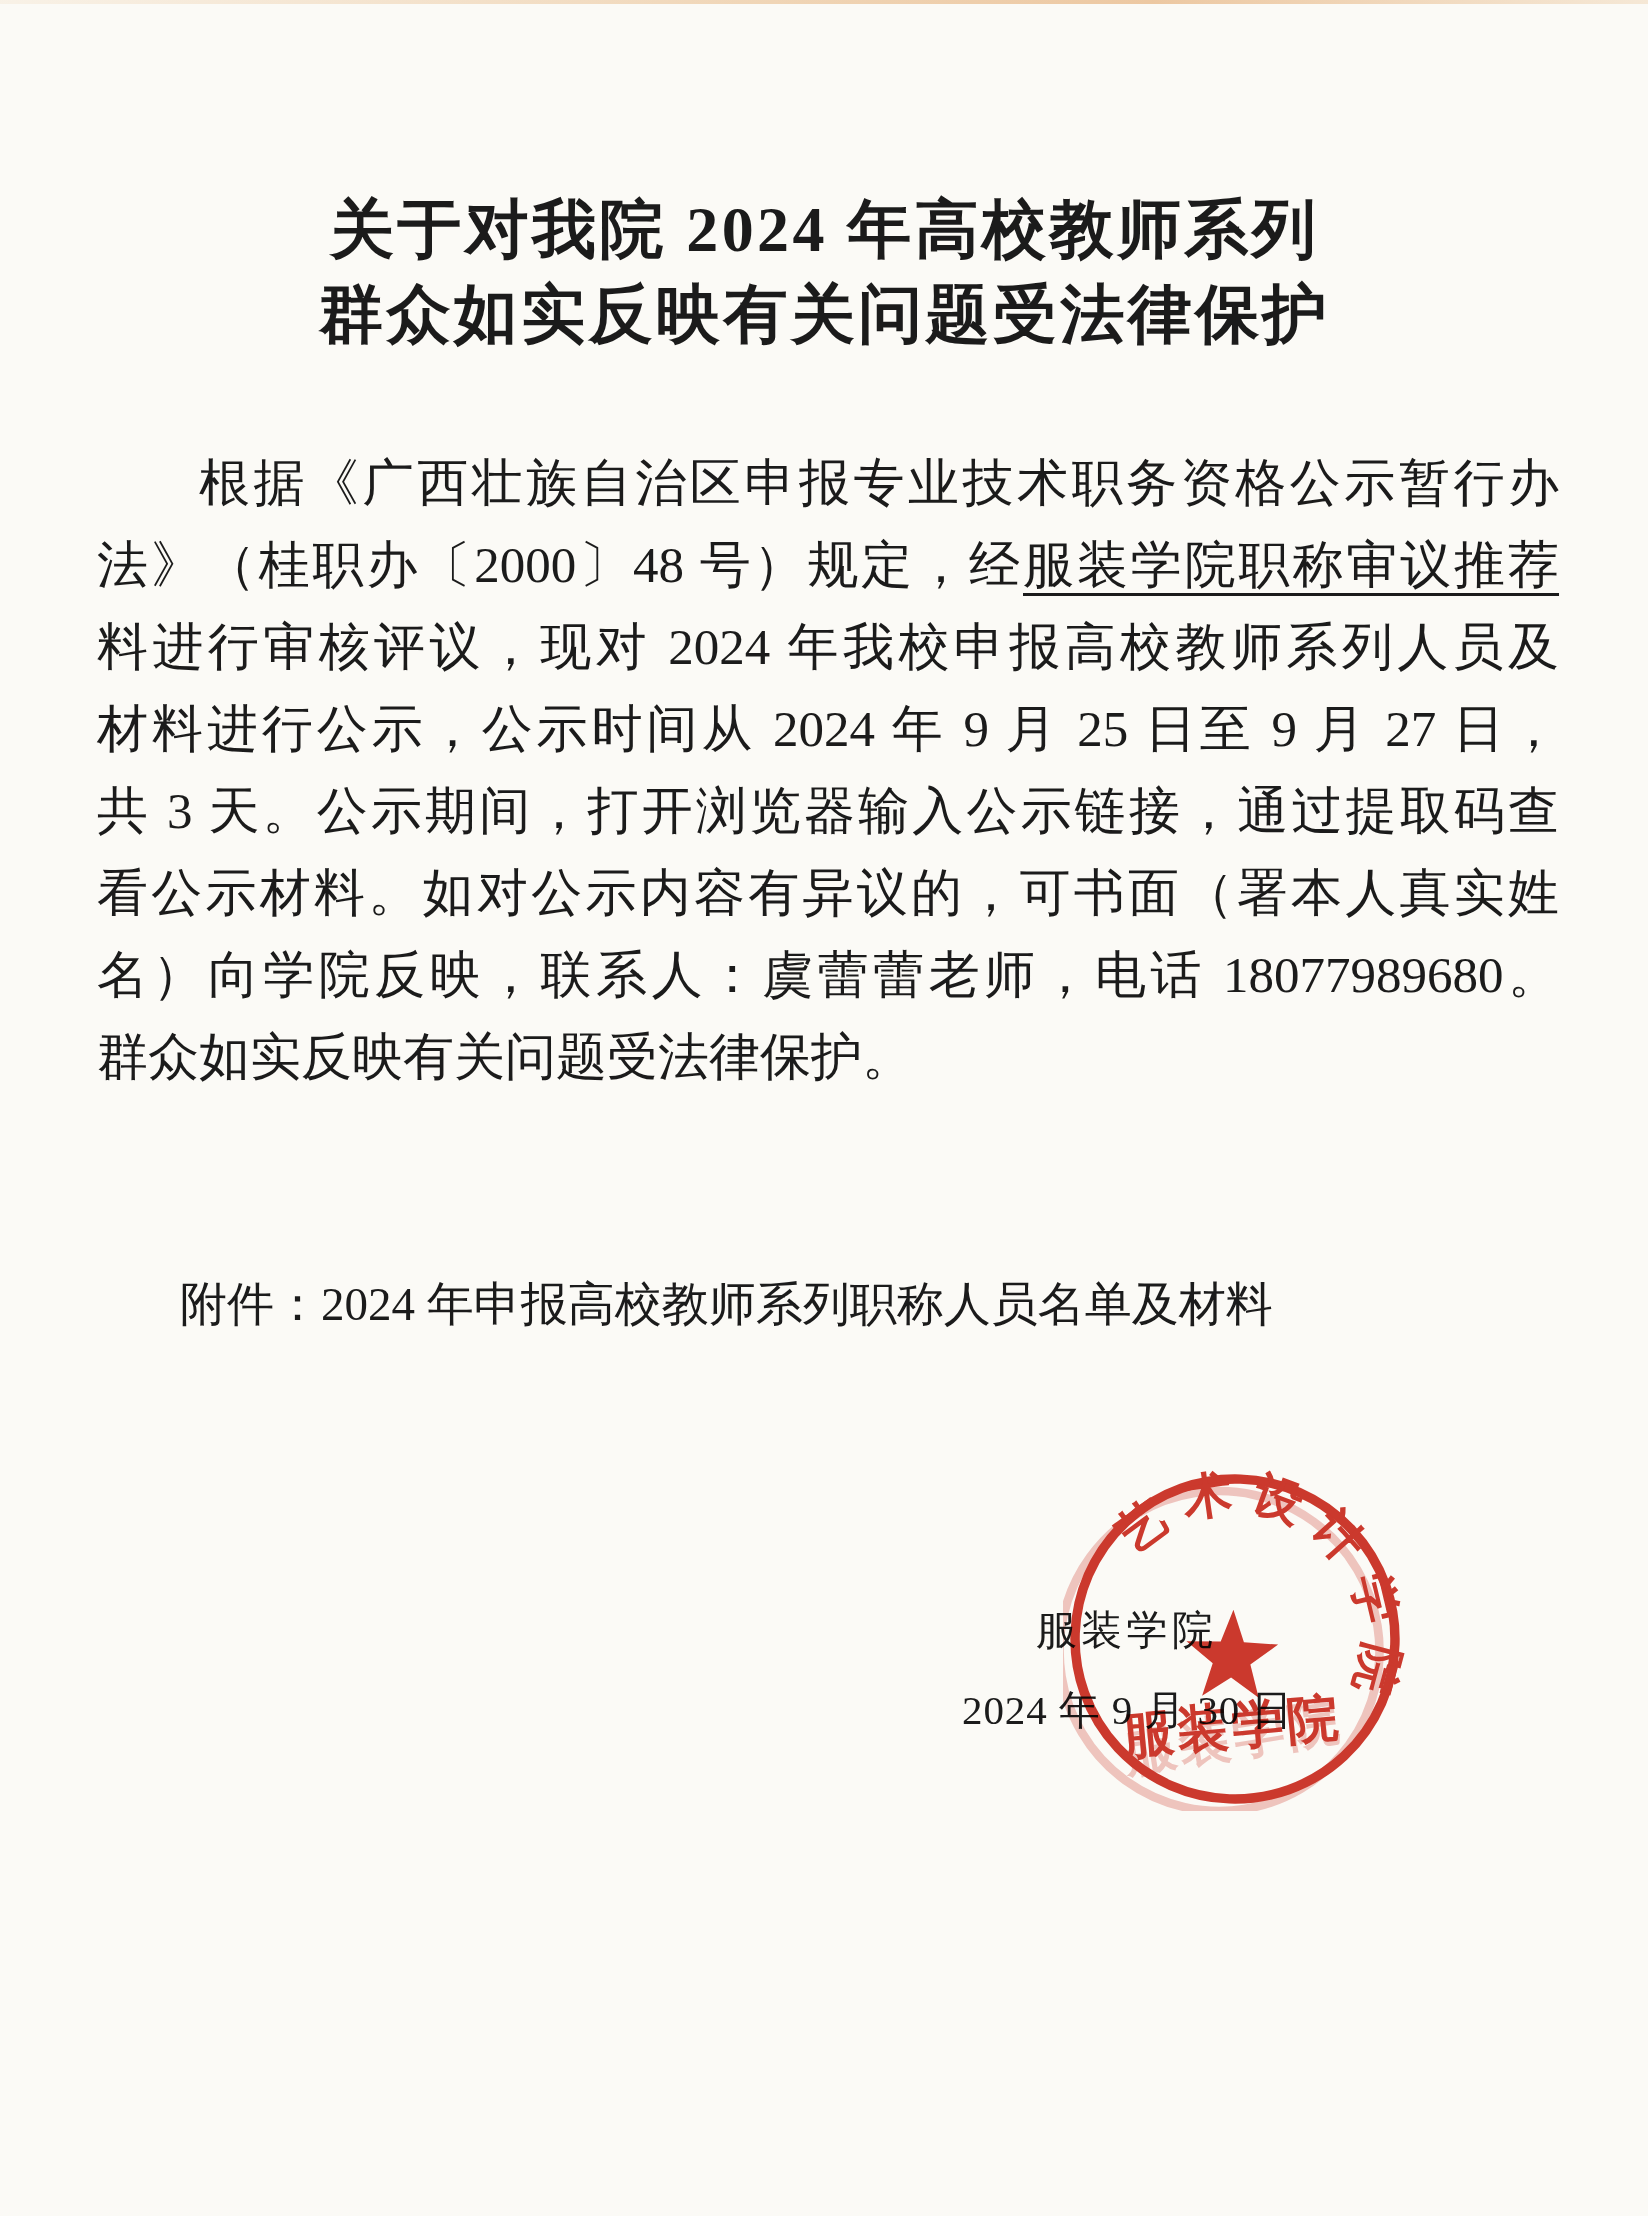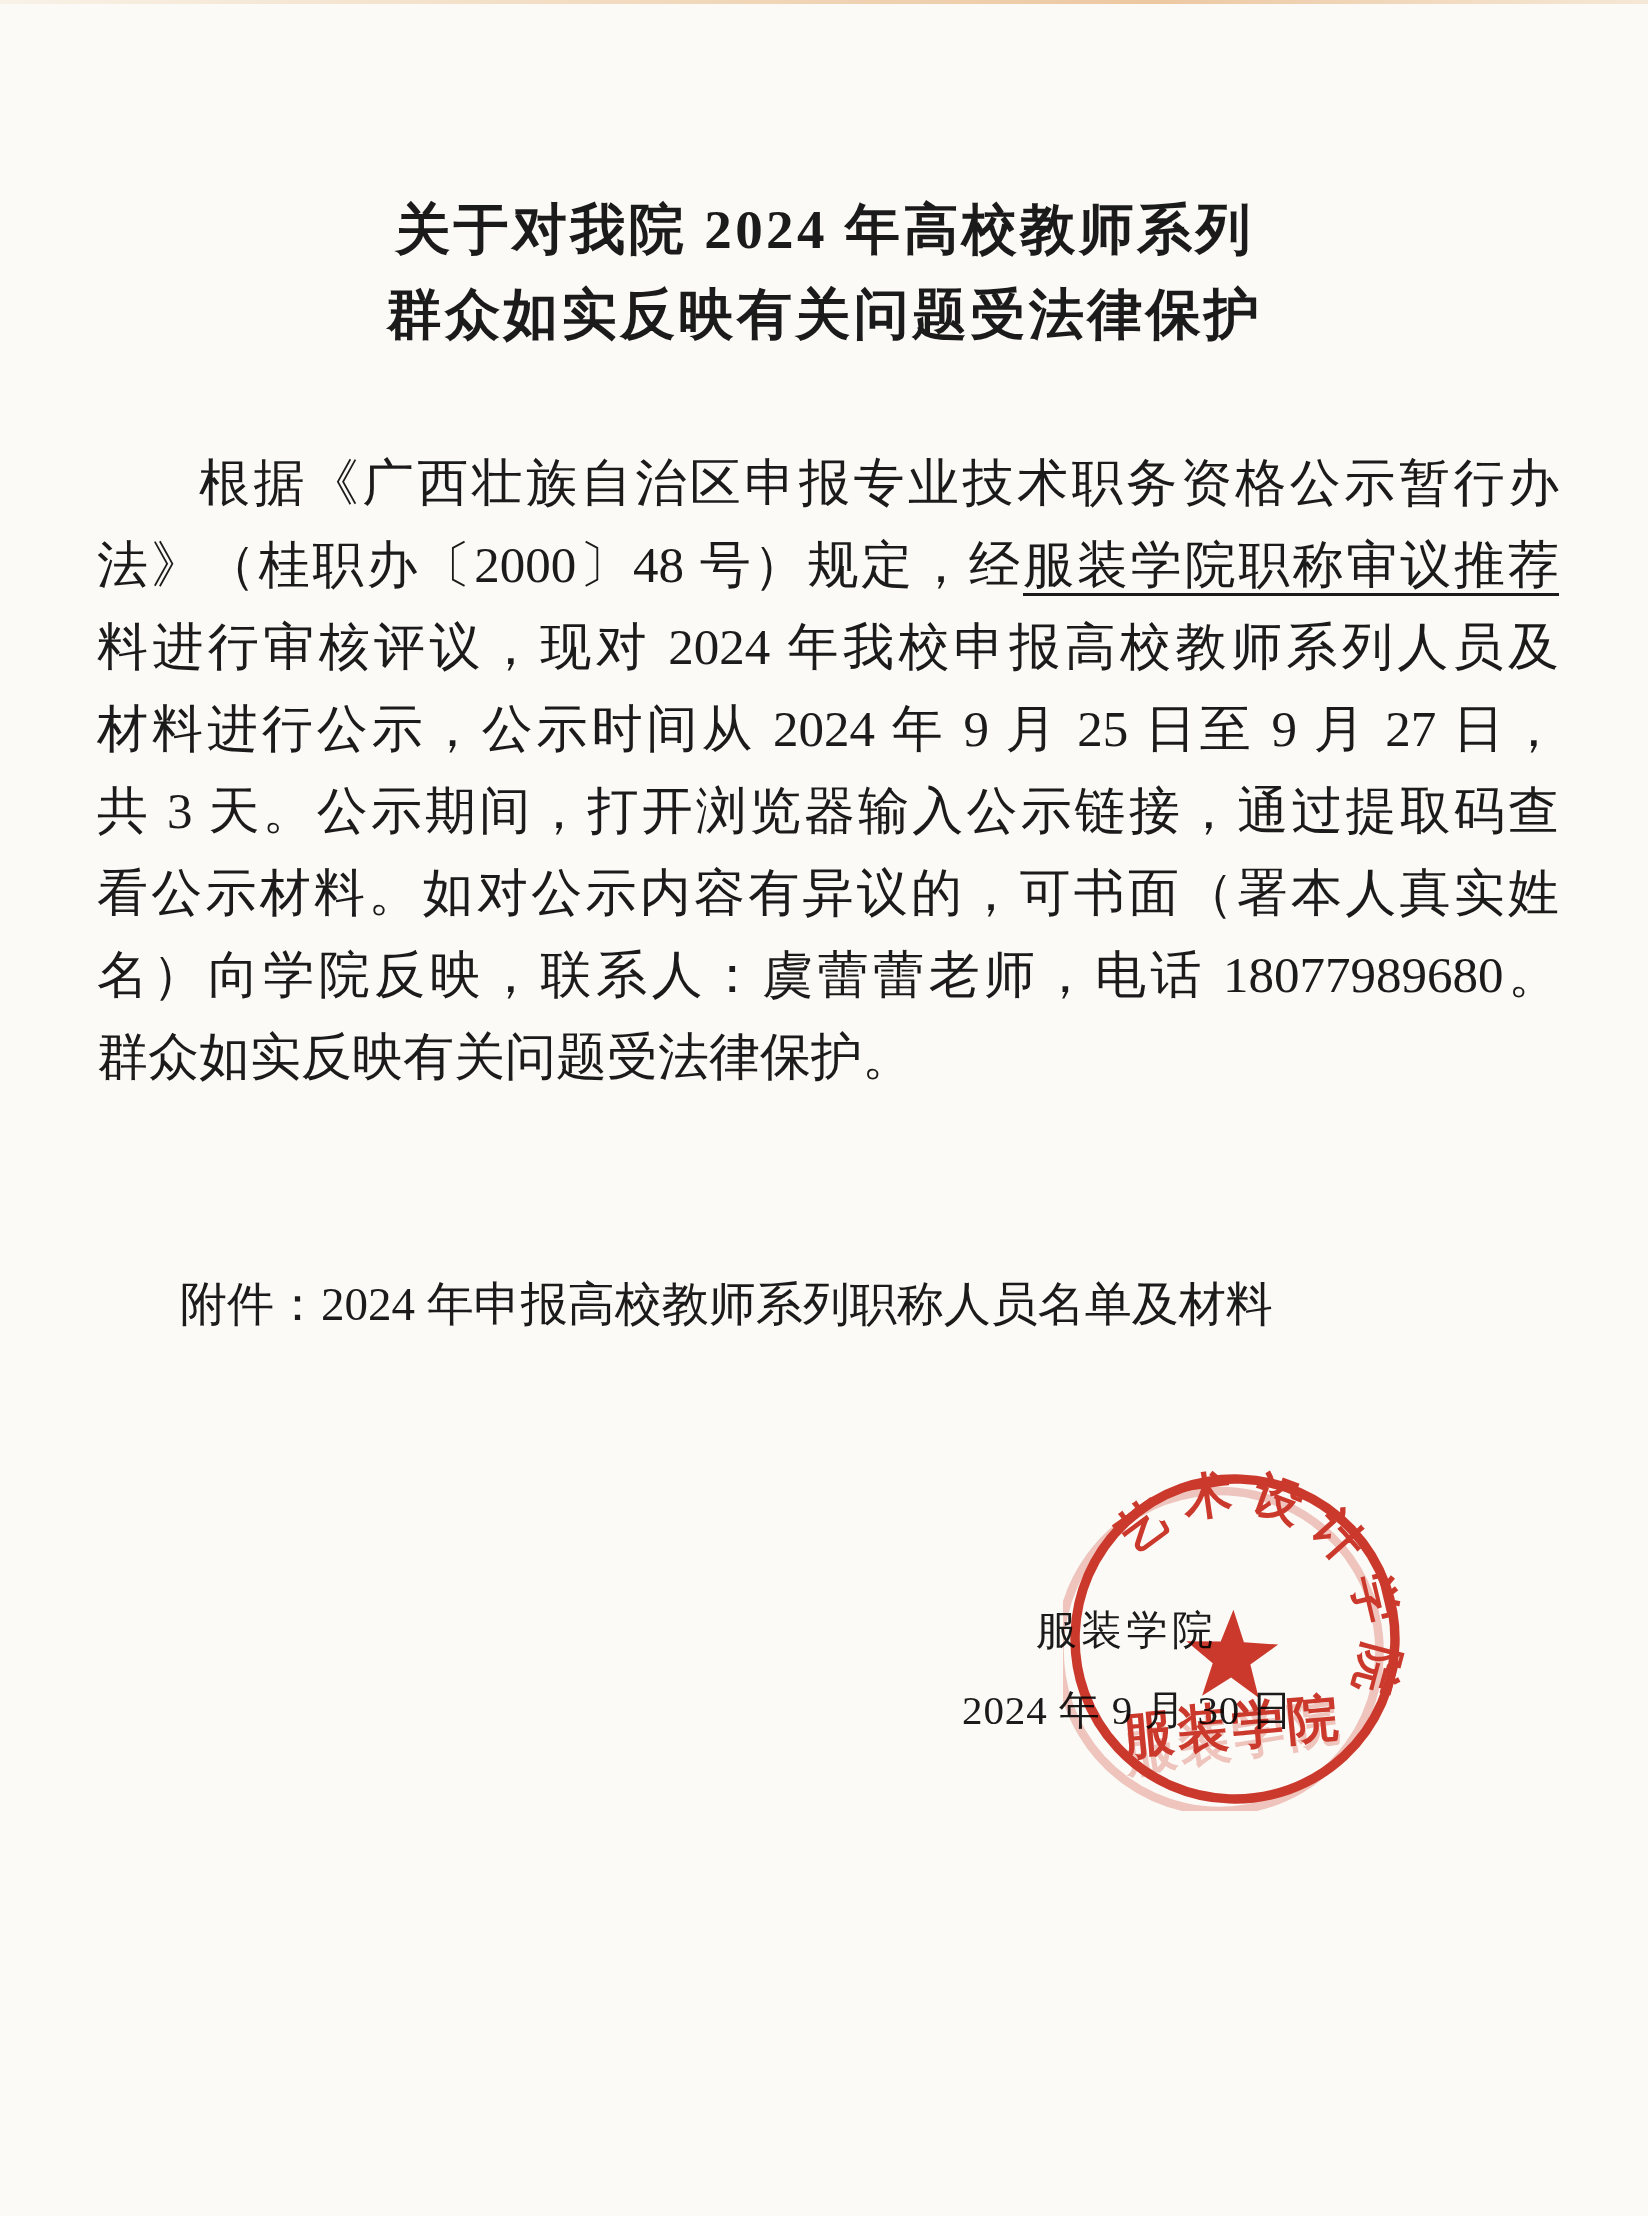--- a/index.html
+++ b/index.html
@@ -16,21 +16,21 @@
     position:absolute;top:0;left:0;right:0;height:4.3px;
     background:linear-gradient(90deg,
       rgba(236,203,162,.18) 0%,
       rgba(224,160,90,.40) 45%,
       rgba(222,150,78,.50) 70%,
       rgba(232,190,140,.30) 100%);
   }
   .title{
     position:absolute;top:187px;left:0;width:100%;
     text-align:center;font-weight:bold;
-    font-size:55px;line-height:85px;letter-spacing:3.4px;
+    font-size:64px;line-height:85px;letter-spacing:3.4px;
   }
   .body-block{
     position:absolute;top:442px;left:97px;width:1462px;
   }
   .body-line{
     font-size:51px;line-height:82px;height:82px;
     text-align:justify;text-justify:inter-character;
   }
   .body-line.just{ text-align-last:justify; }
   .body-line.ind{ text-indent:2em; }

